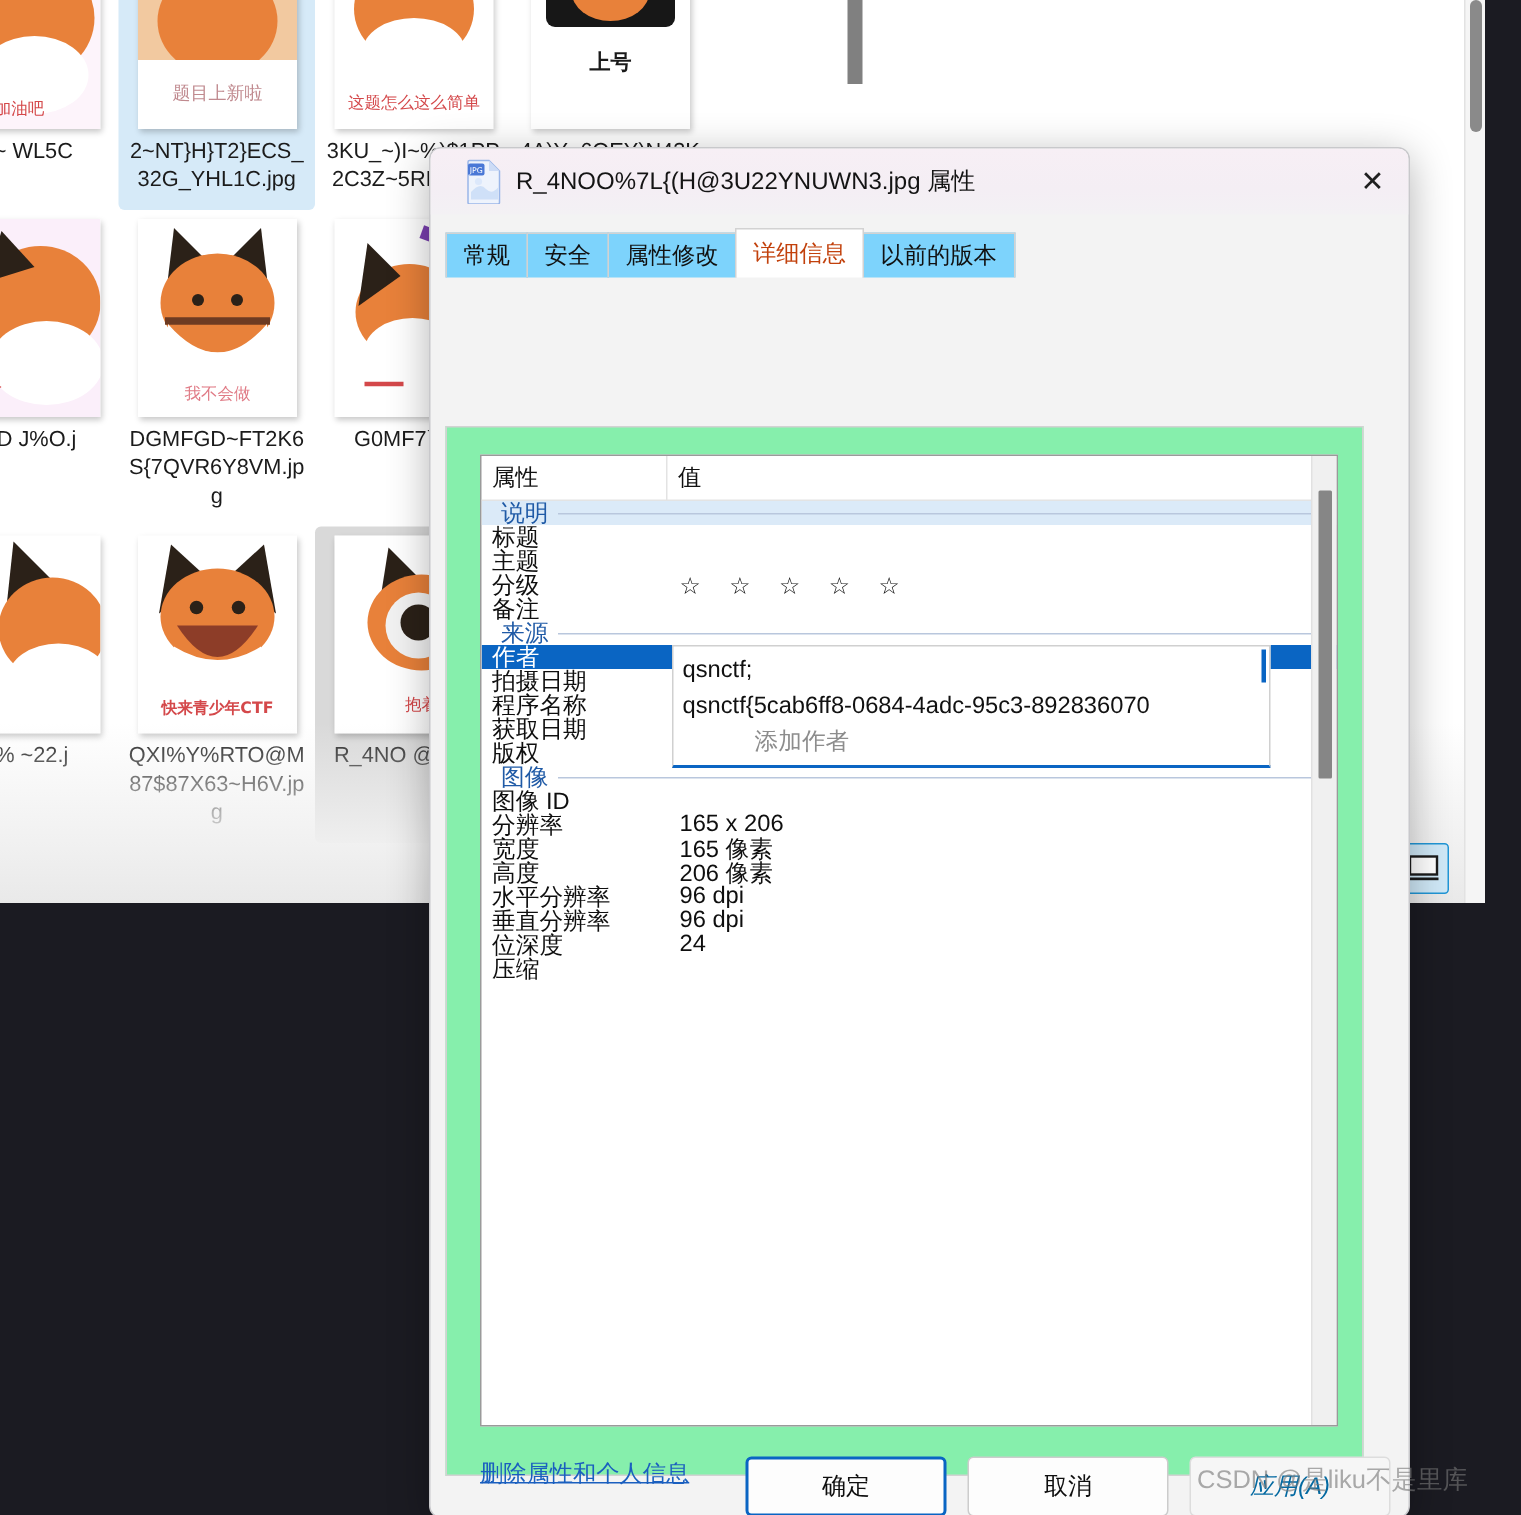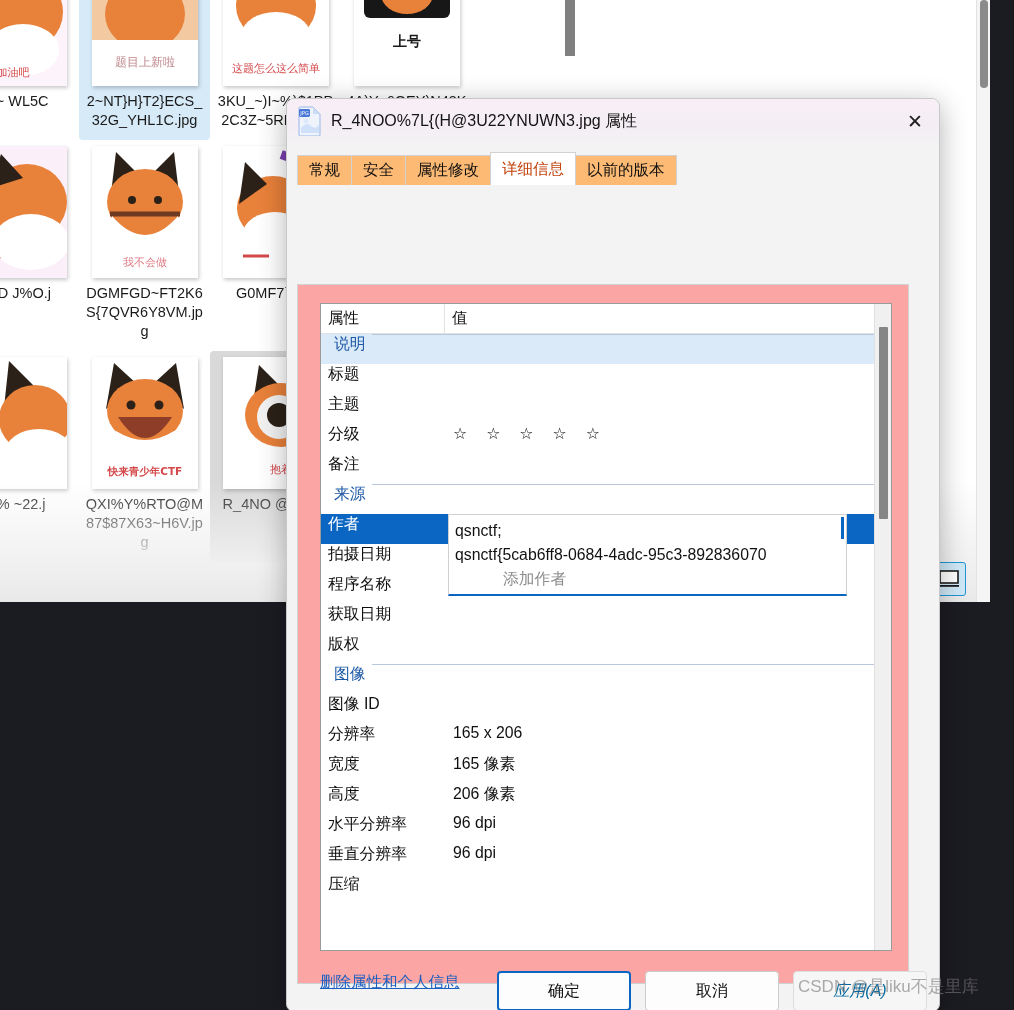--- a/index.html
+++ b/index.html
@@ -93,21 +93,21 @@
     background: #f3f3f3;
     border: 1px solid #c8c8cb;
     border-radius: 8px;
     box-shadow: 0 6px 28px rgba(0,0,0,.30);
     overflow: hidden;
   }
   #titlebar {
     height: 44px;
     background: linear-gradient(180deg,#f7eff5 0%, #f4eef4 60%, #f3f1f4 100%);
     display: flex; align-items: center;
-    padding-left: 10px;
+    padding-left: 23px;
     position: relative;
   }
   #title-icon { width: 26px; height: 30px; margin-right: 8px; flex: none; }
   #title-text {
     font-size: 16px; color: #141414;
     font-family: "Liberation Sans", sans-serif;
     white-space: nowrap;
   }
   #close-btn {
     position: absolute; right: 0; top: 0;
@@ -122,37 +122,37 @@
     display: flex;
     align-items: flex-end;
     height: 33px;
     position: relative;
   }
   .tab {
     height: 30px;
     padding: 0 11px;
     display: flex; align-items: center;
     font-size: 15.5px; color: #111;
-    background: #fdba74;
+    background: #7dd3fc;
     border: 1px solid #d2d2d2;
     border-bottom: none;
     margin-right: -1px;
   }
   .tab.active {
     background: #ffffff;
     height: 33px;
     color: #c2410c;
     position: relative;
     z-index: 3;
   }
   #tabpage {
     position: absolute;
     left: 10px; top: 185px;
     width: 612px; height: 700px;
-    background: #fca5a5;
+    background: #86efac;
     border: 1px solid #d2d2d2;
   }
 
   
   #list-frame {
     position: absolute;
     left: 22px; top: 18px;
     width: 572px; height: 648px;
     border: 1px solid #9a9a9a;
     background: #fff;
@@ -165,21 +165,21 @@
     align-items: center;
   }
   #list-head .hcell {
     font-size: 15.5px; color: #111;
     padding-left: 7px;
   }
   #list-head .hcell.c1 { width: 124px; border-right: 1px solid #e3e3e3; height: 30px; display:flex; align-items:center; }
   #list-head .hcell.c2 { flex: 1; }
   #list-body { position: relative; height: 616px; overflow: hidden; }
 
-  .prow { height: 30px; display: flex; position: relative; }
+  .prow { height: 16px; display: flex; align-items: center; position: relative; }
   .prow .pname {
     width: 124px; padding-left: 7px;
     font-size: 15.8px; color: #0f0f0f;
     white-space: nowrap;
   }
   .prow .pval {
     flex: 1; padding-left: 8px;
     font-size: 15.8px; color: #0f0f0f;
     white-space: nowrap;
   }
@@ -577,20 +577,24 @@
         <div class="prow">
           <div class="pname">水平分辨率</div>
           <div class="pval">96 dpi</div>
         </div>
 
         <div class="prow">
           <div class="pname">垂直分辨率</div>
           <div class="pval">96 dpi</div>
         </div>
 
+        <div class="prow">
+          <div class="pname">位深度</div>
+          <div class="pval">24</div>
+        </div>
 
         <div class="prow">
           <div class="pname">压缩</div>
           <div class="pval"></div>
         </div>
 
       </div>
 
       <div id="list-scroll">
         <div id="list-scroll-thumb"></div>

